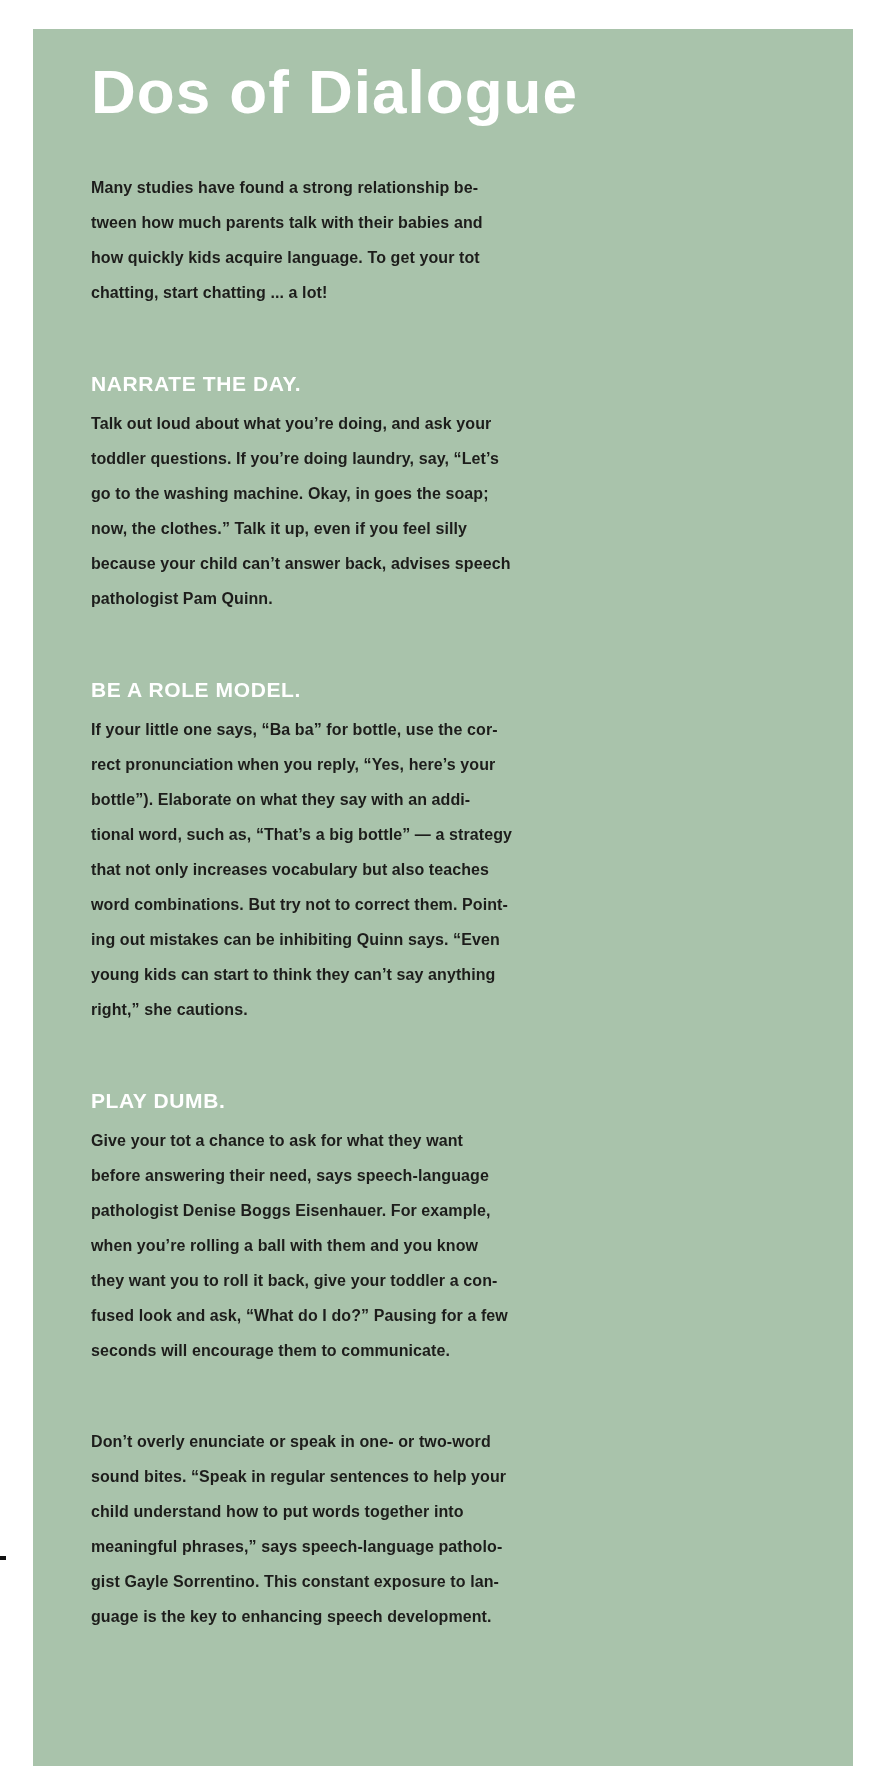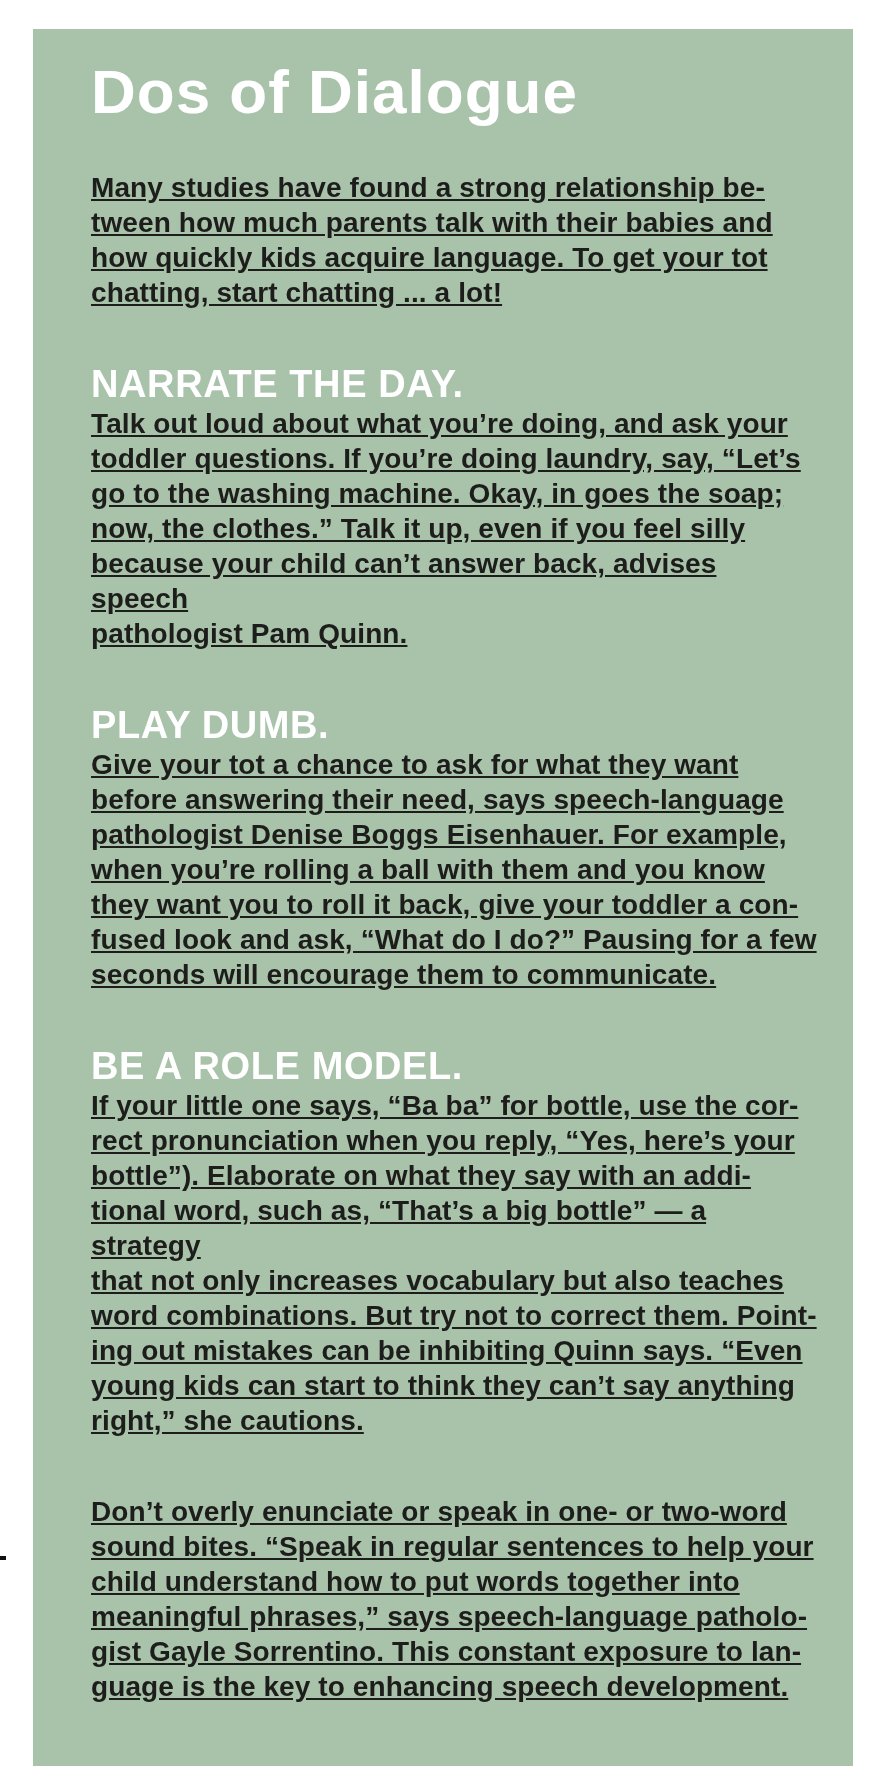--- a/index.html
+++ b/index.html
@@ -42,32 +42,31 @@
   }
   .title {
     color: var(--heading-text);
     font-size: 62px;
     font-weight: 700;
     line-height: 62px;
     letter-spacing: 1px;
   }
   .body-text {
     color: var(--body-text);
-    font-size: 28px;
+    font-size: 16px;
     font-weight: 700;
     line-height: 35px;
     letter-spacing: 0.1px;
     white-space: pre-line;
-    text-decoration: underline;
   }
   .intro { margin-top: 47px; }
   .section { margin-top: 56px; }
   .section h2 {
     color: var(--heading-text);
-    font-size: 38px;
+    font-size: 21px;
     font-weight: 700;
     line-height: 36px;
     letter-spacing: 0.6px;
     margin-bottom: 4px;
   }
 </style>
 </head>
 <body>
 
 <div class="page">
@@ -87,41 +86,41 @@
       <h2>NARRATE THE DAY.</h2>
       <p class="body-text">Talk out loud about what you’re doing, and ask your
 toddler questions. If you’re doing laundry, say, “Let’s
 go to the washing machine. Okay, in goes the soap;
 now, the clothes.” Talk it up, even if you feel silly
 because your child can’t answer back, advises speech
 pathologist Pam Quinn.</p>
     </div>
 
     <div class="section">
-      <h2>PLAY DUMB.</h2>
-      <p class="body-text">Give your tot a chance to ask for what they want
-before answering their need, says speech-language
-pathologist Denise Boggs Eisenhauer. For example,
-when you’re rolling a ball with them and you know
-they want you to roll it back, give your toddler a con-
-fused look and ask, “What do I do?” Pausing for a few
-seconds will encourage them to communicate.</p>
-    </div>
-
-    <div class="section">
       <h2>BE A ROLE MODEL.</h2>
       <p class="body-text">If your little one says, “Ba ba” for bottle, use the cor-
 rect pronunciation when you reply, “Yes, here’s your
 bottle”). Elaborate on what they say with an addi-
 tional word, such as, “That’s a big bottle” — a strategy
 that not only increases vocabulary but also teaches
 word combinations. But try not to correct them. Point-
 ing out mistakes can be inhibiting Quinn says. “Even
 young kids can start to think they can’t say anything
 right,” she cautions.</p>
+    </div>
+
+    <div class="section">
+      <h2>PLAY DUMB.</h2>
+      <p class="body-text">Give your tot a chance to ask for what they want
+before answering their need, says speech-language
+pathologist Denise Boggs Eisenhauer. For example,
+when you’re rolling a ball with them and you know
+they want you to roll it back, give your toddler a con-
+fused look and ask, “What do I do?” Pausing for a few
+seconds will encourage them to communicate.</p>
     </div>
 
     <div class="section">
       <p class="body-text">Don’t overly enunciate or speak in one- or two-word
 sound bites. “Speak in regular sentences to help your
 child understand how to put words together into
 meaningful phrases,” says speech-language patholo-
 gist Gayle Sorrentino. This constant exposure to lan-
 guage is the key to enhancing speech development.</p>
     </div>

